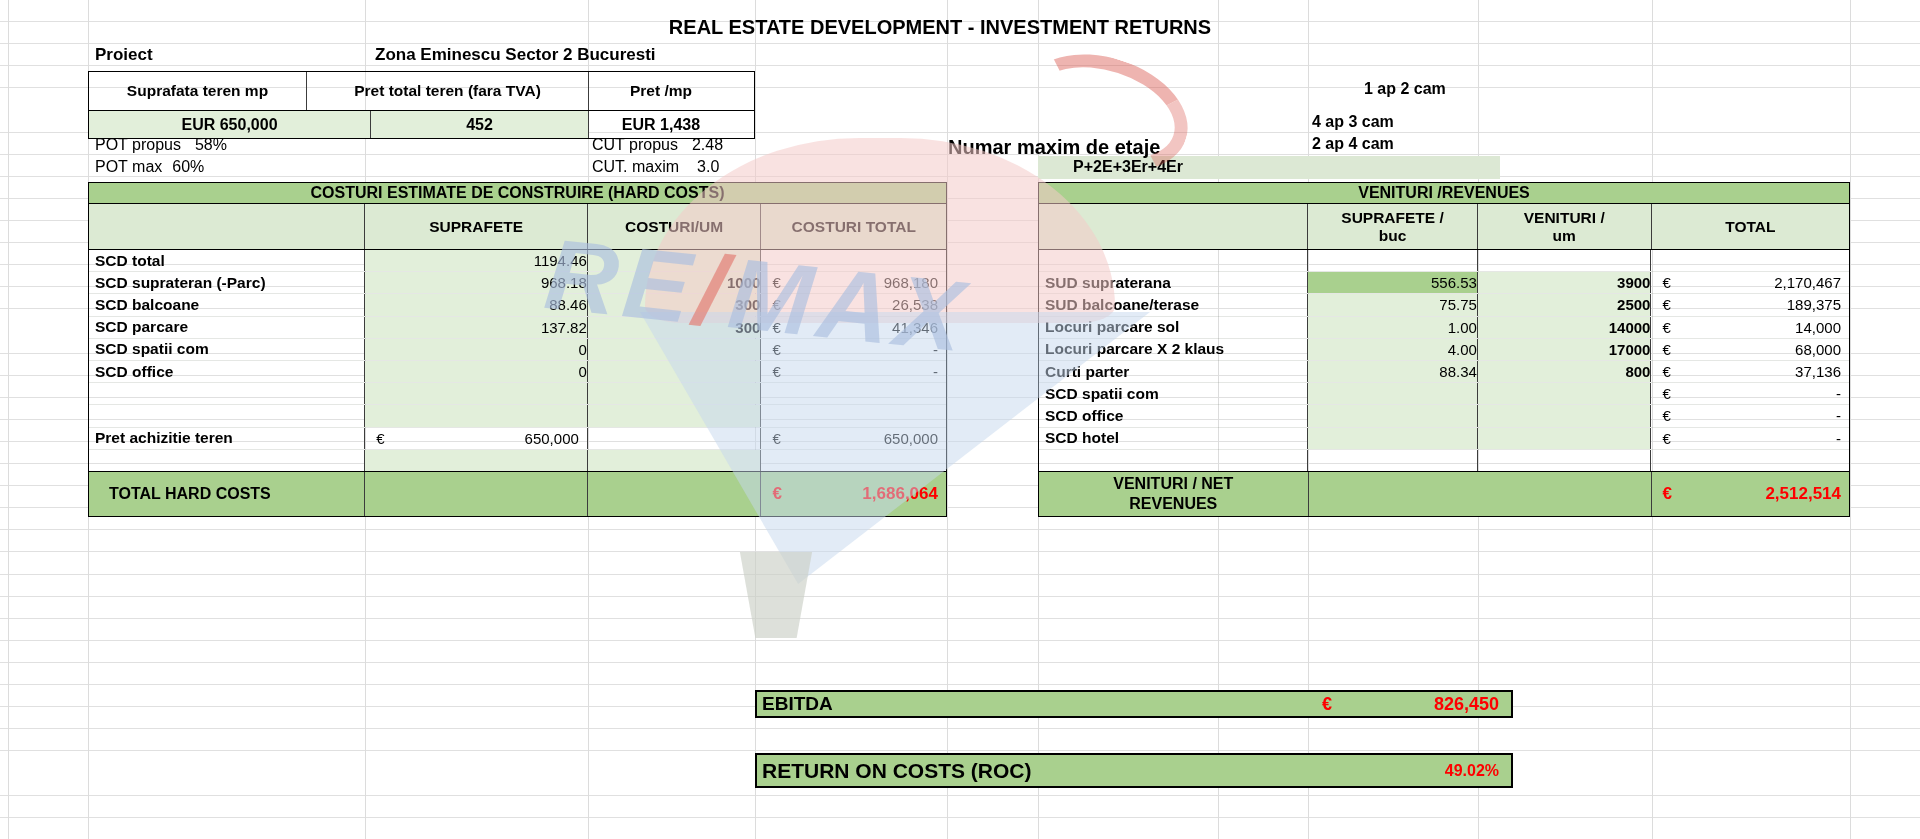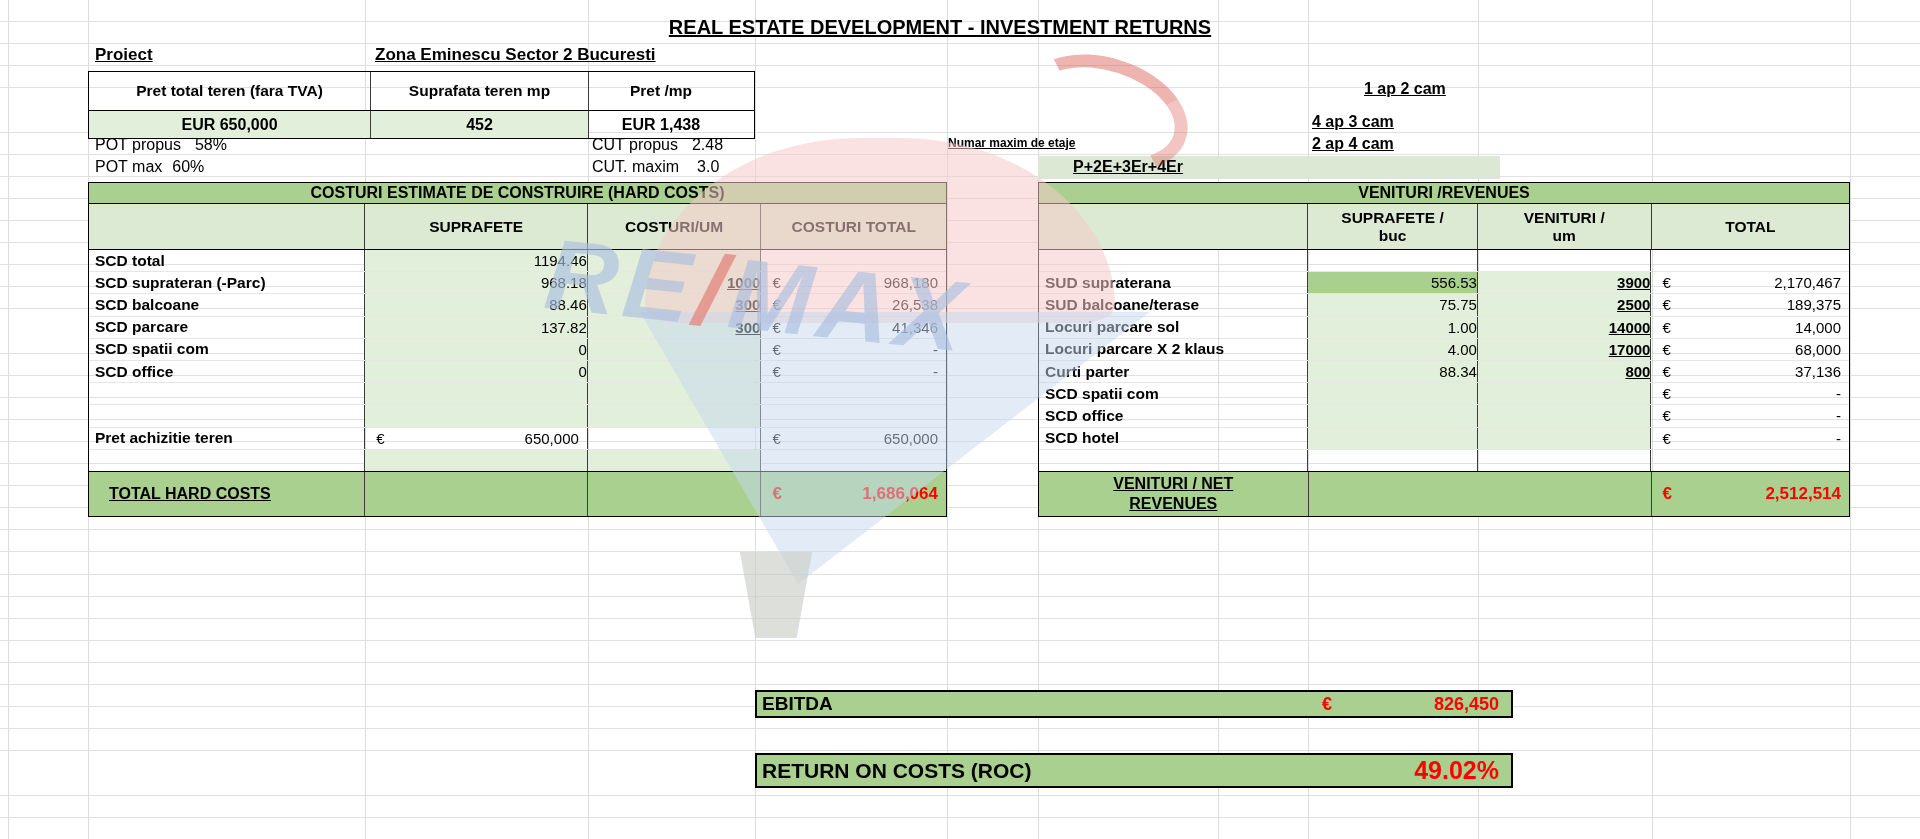--- a/index.html
+++ b/index.html
@@ -16,21 +16,21 @@
     border-top-color:rgba(217,90,80,.45);border-right-color:rgba(217,90,80,.35);border-radius:50%;transform:rotate(18deg);}
   .wm-body{position:absolute;left:640px;top:312px;width:510px;height:272px;
     background:rgba(198,215,237,.5);clip-path:polygon(0 0,100% 0,31% 100%);}
   .wm-basket{position:absolute;left:733px;top:552px;width:86px;height:86px;
     background:rgba(203,207,198,.65);clip-path:polygon(8% 0,92% 0,74% 100%,26% 100%);}
   .wm-text{position:absolute;left:552px;top:216px;font-size:100px;font-weight:bold;font-style:italic;
     letter-spacing:6px;color:rgba(170,191,222,.65);transform:rotate(6deg);transform-origin:left top;white-space:nowrap;}
   .wm-text .slash{color:rgba(226,128,118,.7);}
   
   .t{position:absolute;z-index:2;white-space:nowrap;}
-  .b{font-weight:bold;text-decoration:underline;}
+  .b{font-weight:bold;}
   
   .tbl{position:absolute;z-index:2;border:1.6px solid #000;}
   .band{background:#a9d08e;border-bottom:1.4px solid #000;display:flex;align-items:center;justify-content:center;
     font-weight:bold;font-size:16px;height:21px;}
   .hdr{display:flex;border-bottom:1.6px solid #000;height:46px;}
   .hdr .cell{background:#dcead3;display:flex;align-items:center;justify-content:center;text-align:center;
     font-weight:bold;font-size:15.5px;line-height:1.12;}
   .row{display:flex;height:22.2px;border-bottom:1px solid rgba(110,120,105,.18);}
   .cell{border-right:1px solid #3c3c3c;height:100%;display:flex;align-items:center;overflow:hidden;}
   .cell:last-child{border-right:none;}
@@ -81,22 +81,22 @@
   <div class="vline" style="left:1850px"></div>
 
   <div class="greenfill" style="left:1038px;top:156px;width:462px;height:23px"></div>
 
   <div class="t b" style="left:440px;top:16px;width:1000px;text-align:center;font-size:20px">REAL ESTATE DEVELOPMENT - INVESTMENT RETURNS</div>
   <div class="t b" style="left:95px;top:45px;font-size:17px">Proiect</div>
   <div class="t b" style="left:375px;top:45px;font-size:17px">Zona Eminescu Sector 2 Bucuresti</div>
 
   <div id="land" class="tbl">
     <div class="hdr">
+      <div class="cell k1">Suprafata teren mp</div>
       <div class="cell k0">Pret total teren (fara TVA)</div>
-      <div class="cell k1">Suprafata teren mp</div>
       <div class="cell k2">Pret /mp</div>
     </div>
     <div class="vrow">
       <div class="cell k0 g">EUR 650,000</div>
       <div class="cell k1 g">452</div>
       <div class="cell k2">EUR 1,438</div>
     </div>
   </div>
 
   <div class="t" style="left:95px;top:136px;font-size:16px">
@@ -104,21 +104,21 @@
   </div>
   <div class="t" style="left:95px;top:158px;font-size:16px">
     <span>POT max</span><span style="margin-left:10px">60%</span>
   </div>
   <div class="t" style="left:592px;top:136px;font-size:16px">
     <span>CUT propus</span><span style="margin-left:14px">2.48</span>
   </div>
   <div class="t" style="left:592px;top:158px;font-size:16px">
     <span>CUT. maxim</span><span style="margin-left:18px">3.0</span>
   </div>
-  <div class="t b" style="left:948px;top:136px;font-size:12px">Numar maxim de etaje</div>
+  <div class="t b" style="left:948px;top:136px;font-size:20px">Numar maxim de etaje</div>
   <div class="t b" style="left:1038px;top:158px;width:180px;text-align:center;font-size:16px">P+2E+3Er+4Er</div>
   <div class="t b" style="left:1364px;top:80px;font-size:16px">1 ap 2 cam</div>
   <div class="t b" style="left:1312px;top:113px;font-size:16px">4 ap 3 cam</div>
   <div class="t b" style="left:1312px;top:135px;font-size:16px">2 ap 4 cam</div>
 
   <div class="tbl L" style="left:88px;top:182px;width:859px">
     <div class="band">COSTURI ESTIMATE DE CONSTRUIRE (HARD COSTS)</div>
     <div class="hdr">
       <div class="cell c0"></div>
       <div class="cell c1">SUPRAFETE</div>
@@ -326,21 +326,21 @@
     </div>
   </div>
 
   <div class="sum-band" style="top:690px;height:28px;font-size:19px">
     <span class="lab">EBITDA</span>
     <span class="cur red" style="font-size:18px">€</span>
     <span class="val red" style="font-size:18px">826,450</span>
   </div>
   <div class="sum-band" style="top:753px;height:35px;font-size:21px">
     <span class="lab">RETURN ON COSTS (ROC)</span>
-    <span class="val red" style="font-size:25px">49.02%</span>
+    <span class="val red" style="font-size:16px">49.02%</span>
   </div>
 
   <div id="watermark">
     <div class="wm-crescent"></div>
     <div class="wm-dome"></div>
     <div class="wm-body"></div>
     <div class="wm-basket"></div>
     <div class="wm-text">
       <span>RE</span><span class="slash">/</span><span>MAX</span>
     </div>

